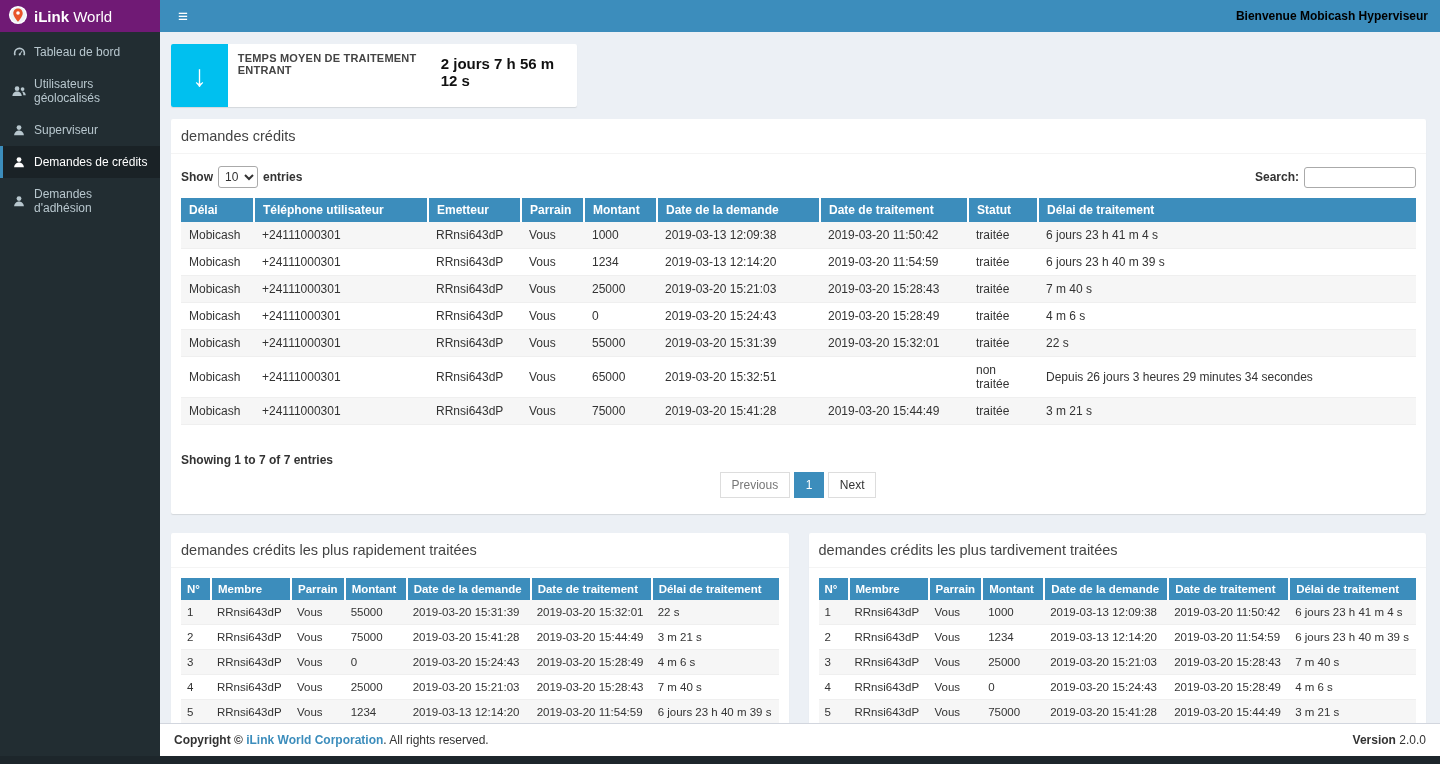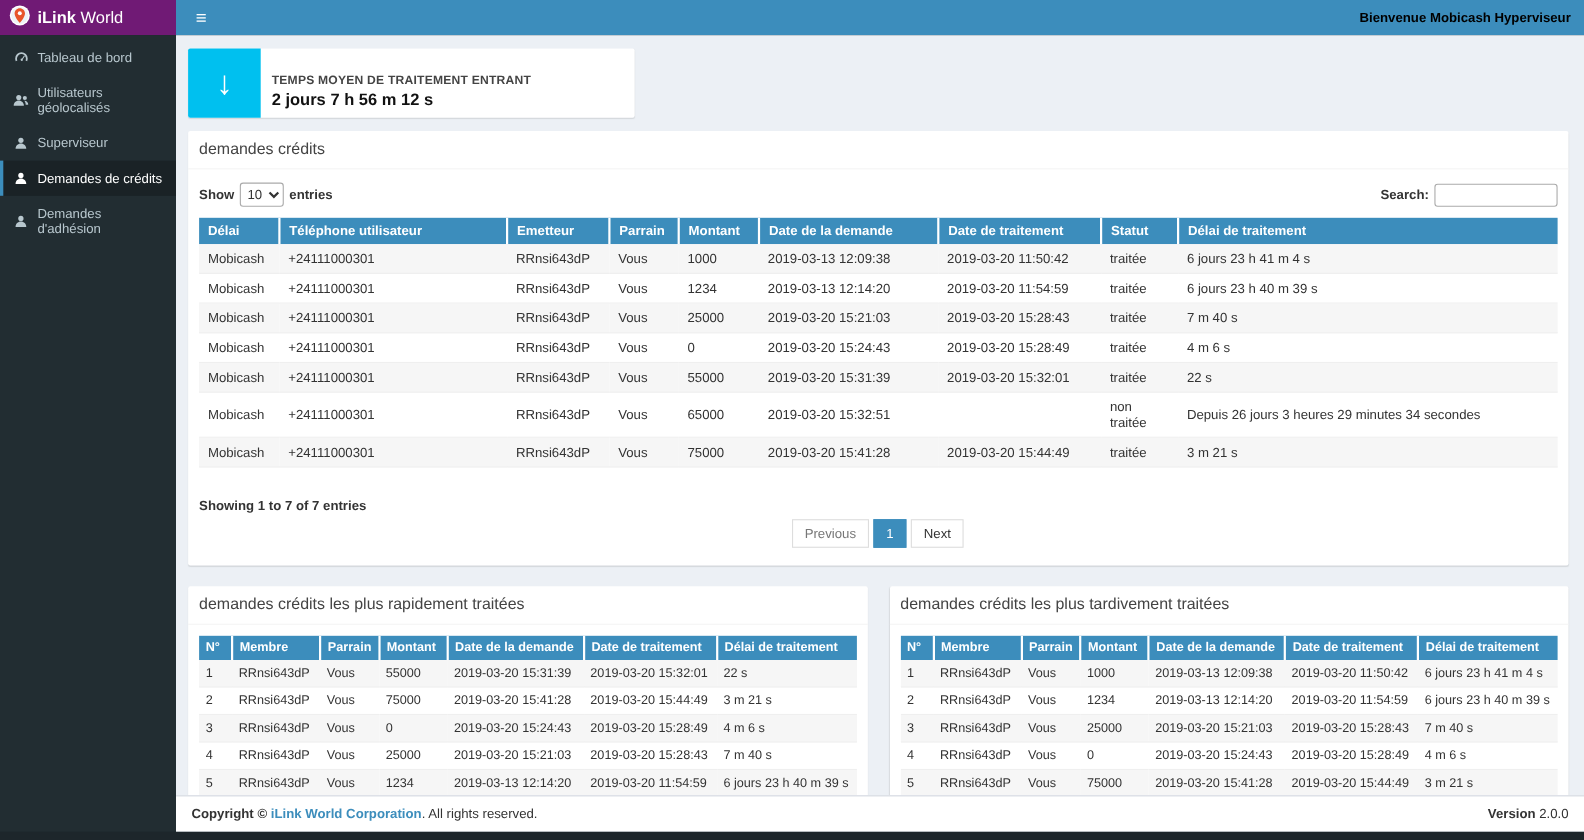--- a/index.html
+++ b/index.html
@@ -21,21 +21,21 @@
   .side-item{display:flex;align-items:center;gap:8px;padding:9px 9px;color:#b8c7ce;font-size:12px;cursor:pointer;border-left:3px solid transparent}
   .side-item.active{background:#1a2226;color:#fff;border-left-color:#3c8dbc}
   .sicon{width:14px;display:inline-flex;justify-content:center;flex-shrink:0}
   .sicon svg{fill:currentColor}
   .main-col{flex:1;display:flex;flex-direction:column;background:#ecf0f5;overflow:hidden}
   .content{flex:1;padding:12px 14px 0 11px;overflow:hidden}
 
   
   .info-box{width:406px;background:#fff;display:flex;box-shadow:0 1px 1px rgba(0,0,0,.1);margin-bottom:12px;border-radius:2px}
   .info-box-icon{width:66px;height:63px;background:#00c0ef;color:#fff;display:flex;align-items:center;justify-content:center;font-size:30px;font-weight:700;border-radius:2px 0 0 2px}
-  .info-box-content{padding:8px 10px;display:flex;flex-direction:column;justify-content:flex-end}
+  .info-box-content{padding:8px 10px;display:flex;justify-content:flex-start}
   .info-box-text{font-size:11px;font-weight:700;color:#444;letter-spacing:.2px}
   .info-box-number{font-size:15px;font-weight:700;color:#111;margin-top:3px}
 
   
   .box{background:#fff;box-shadow:0 1px 1px rgba(0,0,0,.1);border-radius:2px}
   .box-header{padding:9px 10px;font-size:14.5px;color:#444;border-bottom:1px solid #f4f4f4}
   .box-body{padding:10px}
 
   
   .dt-controls{display:flex;justify-content:space-between;align-items:center;margin:2px 0 10px;font-size:12px;font-weight:700;color:#333}
@@ -46,21 +46,21 @@
 
   
   table.dtable{width:100%;border-collapse:collapse;border-bottom:1px solid #ddd}
   .dtable thead th{background:#3c8dbc;color:#fff;font-size:12px;font-weight:700;text-align:left;padding:5px 8px;border-left:2px solid #fff;cursor:pointer}
   .dtable thead th:first-child{border-left:none}
   .dtable tbody td{font-size:12px;color:#333;padding:6px 8px}
   .dtable tbody tr{border-bottom:1px solid #efefef}
   .dtable tbody tr:nth-child(odd){background:#f6f6f6}
 
   .main-table th:nth-child(1){width:73px}
-  .main-table th:nth-child(2){width:207px}
+  .main-table th:nth-child(2){width:174px}
   .main-table th:nth-child(3){width:93px}
   .main-table th:nth-child(4){width:63px}
   .main-table th:nth-child(5){width:73px}
   .main-table th:nth-child(6){width:163px}
   .main-table th:nth-child(7){width:148px}
   .main-table th:nth-child(8){width:70px}
 
   .small-table thead th{font-size:11.5px;padding:5px 6px}
   .small-table tbody td{font-size:11.5px;padding:6px 6px}
   .small-table th:nth-child(1){width:30px}

